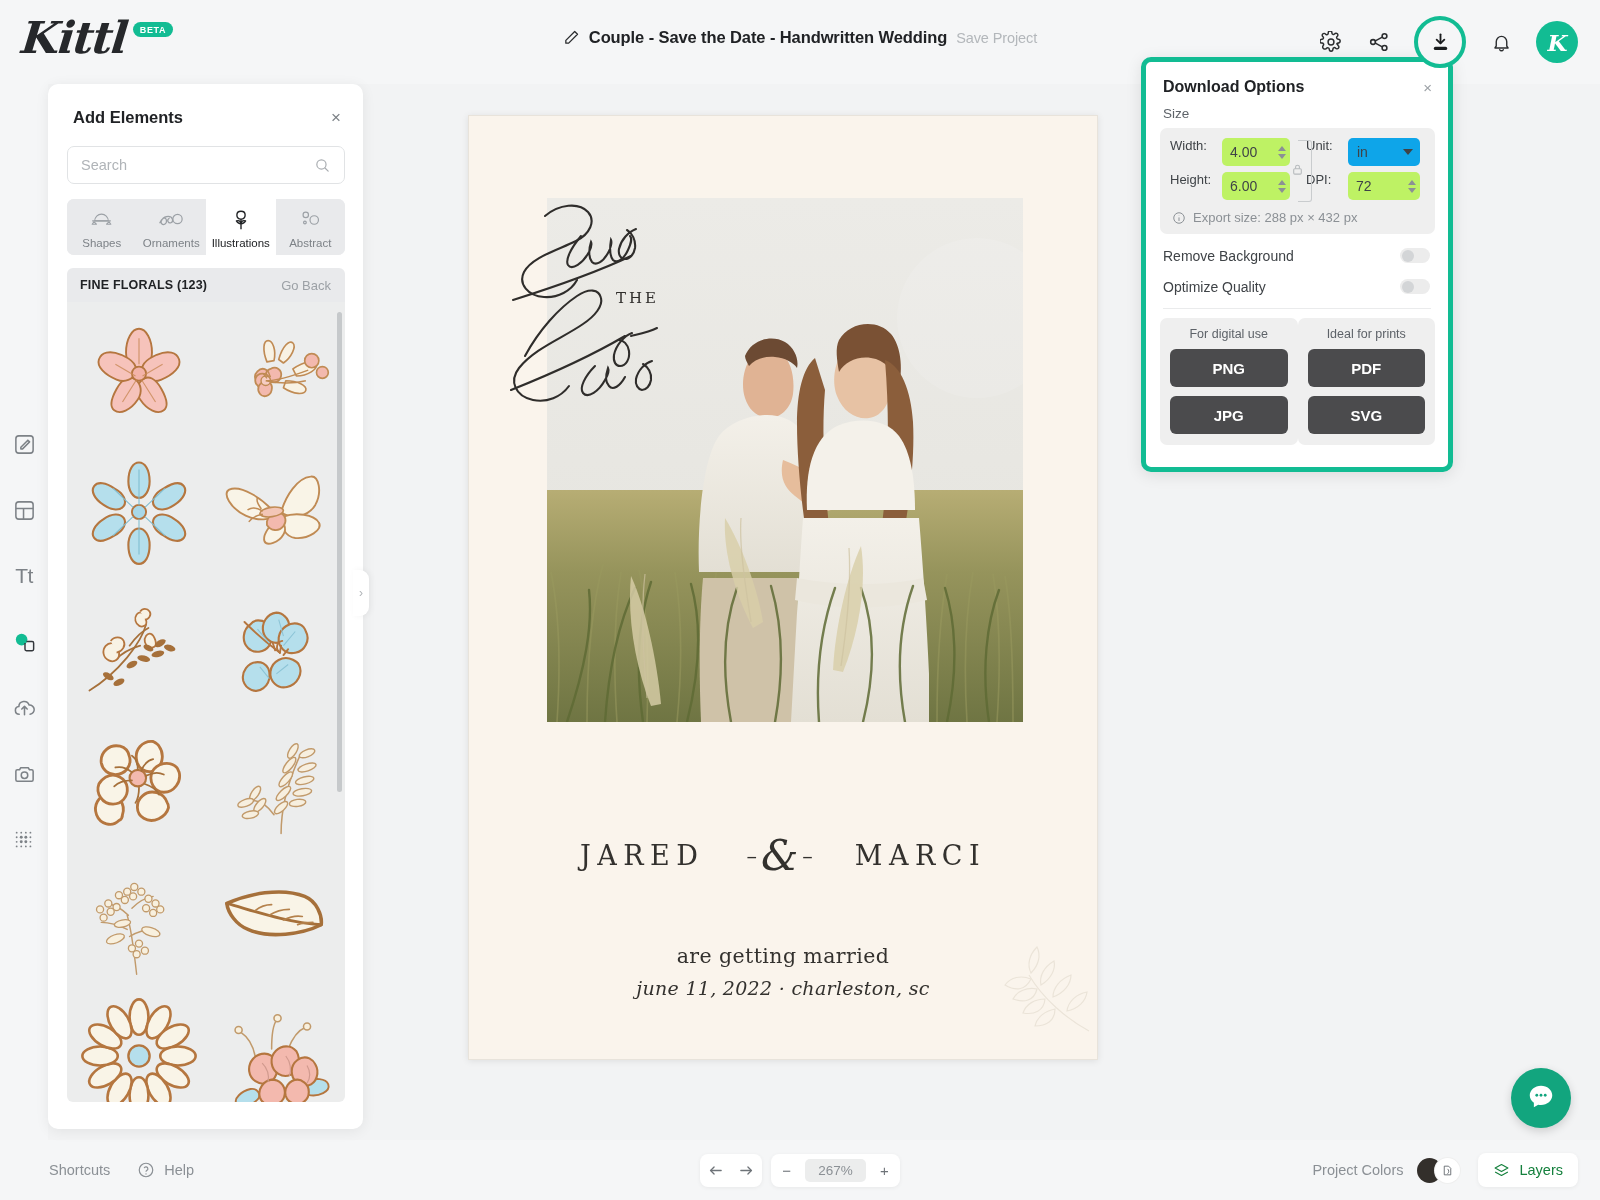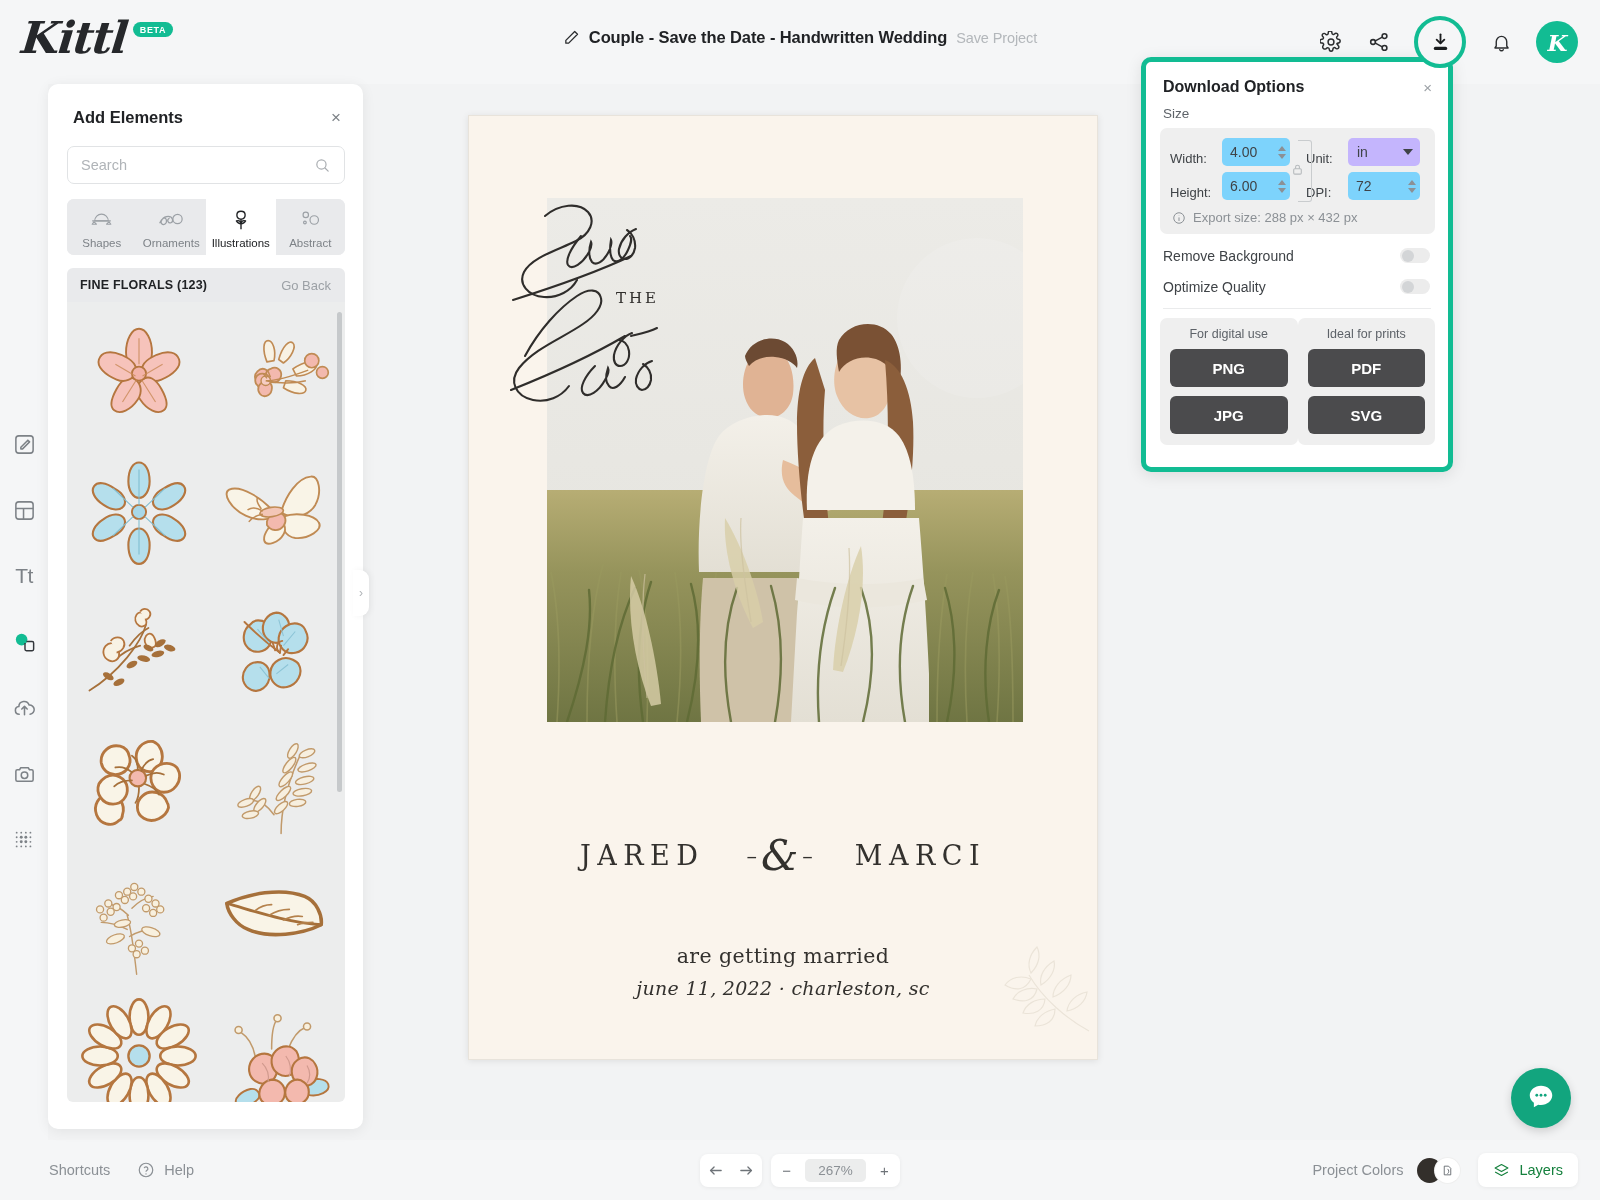--- a/index.html
+++ b/index.html
@@ -202,44 +202,44 @@
     display: flex; align-items: center; justify-content: space-between;
     padding: 16px 16px 0 17px;
   }
   #dp-title { font-size: 16px; font-weight: 700; color: #202225; }
   #dp-close { color: #9ca1a6; font-size: 15px; cursor: pointer; line-height: 1; }
   #dp-size-label { font-size: 13.5px; color: #5d6268; padding: 10px 0 0 17px; }
   #size-card {
     margin: 7px 13px 0 14px; background: #efefef; border-radius: 7px;
     padding: 10px 10px 8px 10px; position: relative;
   }
-  .size-row { display: flex; align-items: flex-end; gap: 0; margin-bottom: 6px; }
+  .size-row { display: flex; align-items: flex-start; gap: 0; margin-bottom: 6px; }
   .size-row .field-label {
     font-size: 13px; color: #3f4347; width: 52px; text-align: left;
   }
   .num-field {
-    background: #7dd3fc; border-radius: 5px; height: 28px; width: 68px;
+    background: #bef264; border-radius: 5px; height: 28px; width: 68px;
     display: flex; align-items: center; padding: 0 4px 0 8px;
     font-size: 14px; color: #3f4347;
   }
   .num-field .val { flex: 1; }
   .spin { display: flex; flex-direction: column; gap: 3px; color: #8b9095; }
   .spin .up, .spin .dn { width: 0; height: 0; border-left: 4px solid transparent; border-right: 4px solid transparent; }
   .spin .up { border-bottom: 5px solid #8b9095; }
   .spin .dn { border-top: 5px solid #8b9095; }
   #link-bracket {
     position: absolute; left: 138px; top: 12px; width: 14px; height: 62px;
     border: 1.5px solid #c9ccce; border-left: none; border-radius: 0 3px 3px 0;
   }
   #lock-ic {
     position: absolute; left: 130px; top: 32px; background: #efefef;
     padding: 2px 1px; color: #b6babd;
   }
   .unit-field {
-    background: #c4b5fd; border-radius: 5px; height: 28px; width: 72px;
+    background: #0ea5e9; border-radius: 5px; height: 28px; width: 72px;
     display: flex; align-items: center; justify-content: space-between;
     padding: 0 7px 0 9px; font-size: 14px; color: #3f4347;
   }
   .unit-field .caret { width:0;height:0;border-left:5px solid transparent;border-right:5px solid transparent;border-top:6px solid #3f4347; }
   .right-label { font-size: 13px; color: #3f4347; width: 42px; margin-left: 16px; }
   #export-note {
     display: flex; align-items: center; gap: 7px;
     font-size: 13px; color: #8b9095; padding: 4px 0 1px 2px;
   }
   .toggle-row {

